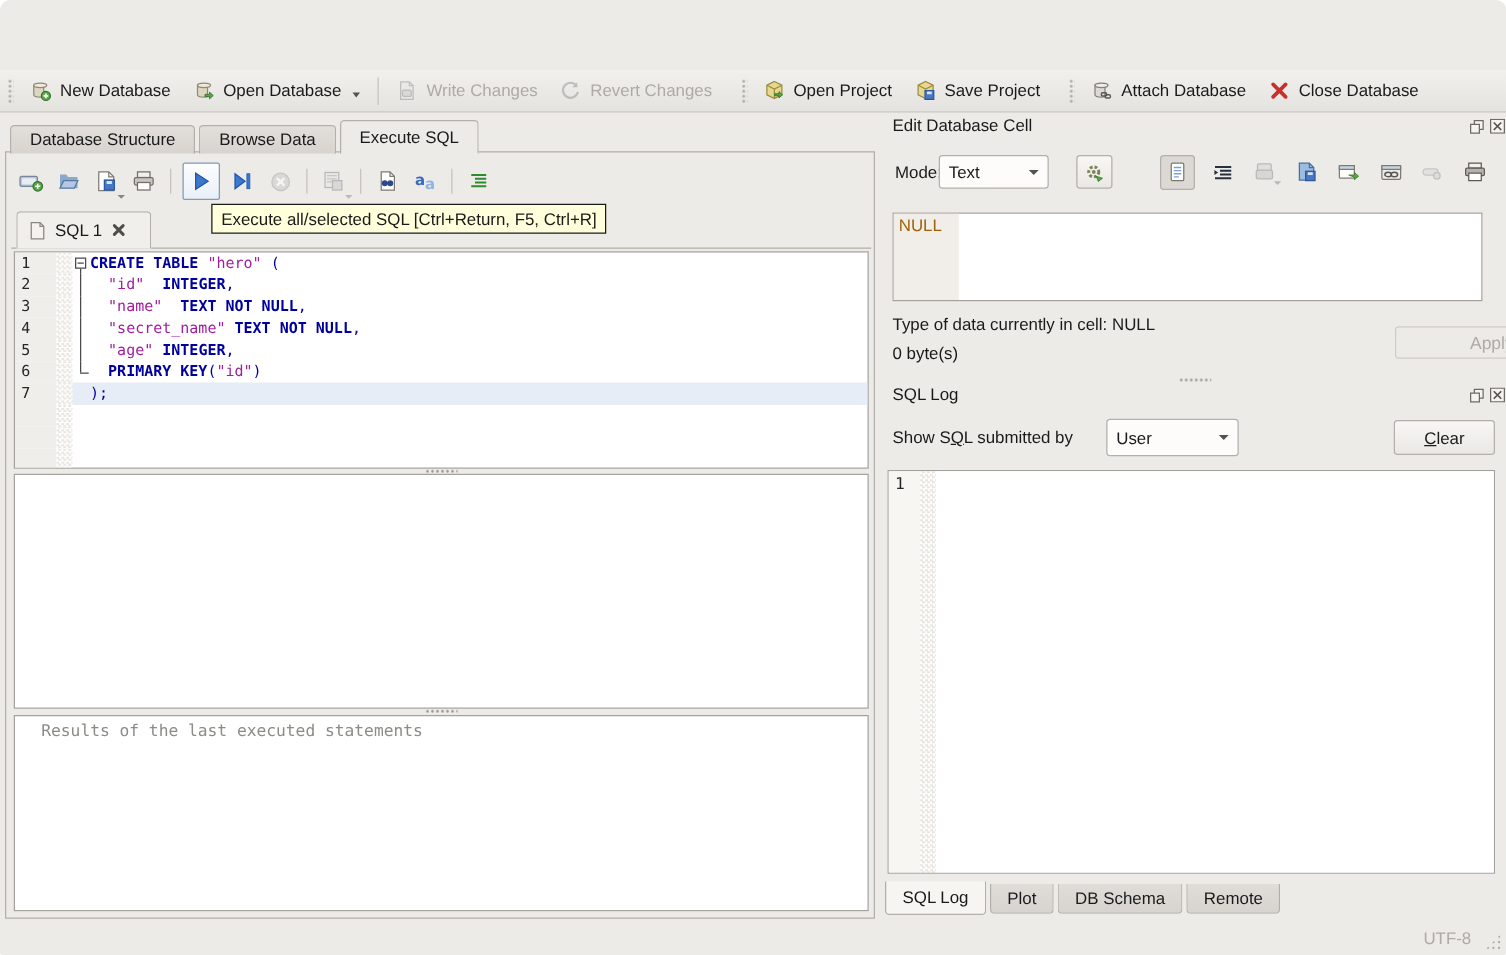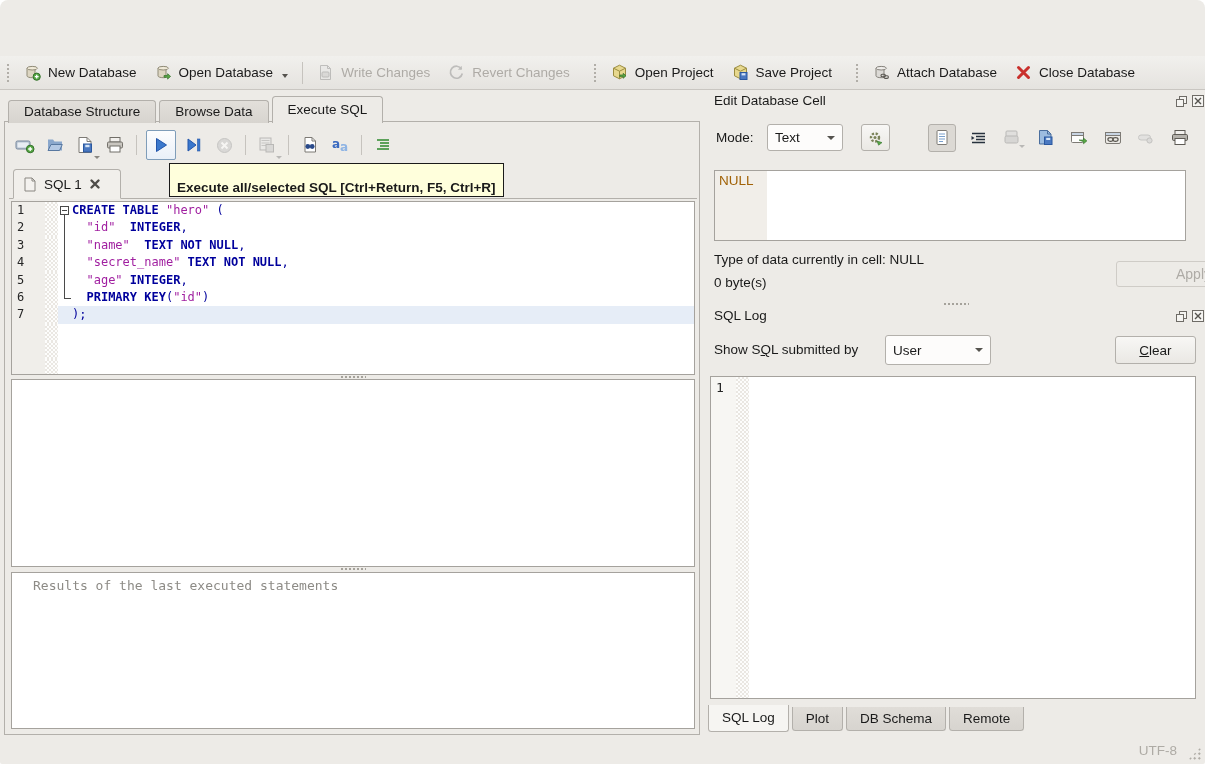--- a/index.html
+++ b/index.html
@@ -100,21 +100,21 @@
 
   .combo { background:#fdfcfb; border:1px solid #b3b0ab; border-radius:3px; display:flex; align-items:center;
     justify-content:space-between; padding:0 7px; font-size:13.5px; }
   .combo .arrow { width:0; height:0; border-left:4px solid transparent; border-right:4px solid transparent;
     border-top:4.5px solid #55534e; margin-left:8px; }
   .btn { background:linear-gradient(#f8f7f5,#eae8e4); border:1px solid #b3b0ab; border-radius:3px;
     display:flex; align-items:center; justify-content:center; font-size:13.5px; }
   .btn.disabled { background:#edebe7; color:#aeaba6; border-color:#cfccc7; }
 
   #mode-label { position:absolute; left:10px; top:40px; font-size:13.5px; }
-  #mode-combo { position:absolute; left:61px; top:34px; width:76px; height:27px; }
+  #mode-combo { position:absolute; left:45px; top:34px; width:88px; height:27px; }
   #gear-btn { position:absolute; left:155px; top:34px; width:29px; height:27px; }
   #cell-icons { position:absolute; left:222px; top:33px; width:270px; height:29px; display:flex; align-items:center; }
   .ci { width:33.5px; display:flex; justify-content:center; position:relative; }
   .ci.pressed-frame { width:28px; height:28px; background:#dcd9d4; border:1px solid #b3b0ab; border-radius:3px;
     align-items:center; margin-right:6px; }
   .ci.disabled { opacity:.5; filter:grayscale(1); }
 
   #cell-box { position:absolute; left:8px; top:80px; width:472px; height:71px; background:#fff; border:1px solid #a5a29d; }
   #cell-box .margin { position:absolute; left:0; top:0; bottom:0; width:52px; background:#f1eee9; }
   #cell-box .val { position:absolute; left:4px; top:2px; font-size:13.5px; color:#a16207; }
@@ -140,21 +140,21 @@
 
   
   #statusbar { position:absolute; left:0; top:735px; width:100%; height:29px; }
   #encoding { position:absolute; right:28px; top:8px; color:#aeaba5; font-size:13.5px; }
   #grip { position:absolute; right:4px; bottom:4px; width:13px; height:13px;
     background-image:radial-gradient(#aaa7a1 1px, transparent 1.2px); background-size:4.5px 4.5px;
     clip-path:polygon(100% 0, 100% 100%, 0 100%); }
 
   
   #tooltip { position:absolute; left:169px; top:163px; height:24px; background:#ffffdc; border:1px solid #1a1a1a;
-    padding:16px 7px; font-size:13.5px; white-space:nowrap; z-index:50;font-weight:bold; }
+    padding:4px 7px; font-size:13.5px; white-space:nowrap; z-index:50; }
 </style>
 </head>
 <body>
 
 <div id="app">
 
 
 
   <div id="toolbar">
     <div class="tb-handle"></div>

